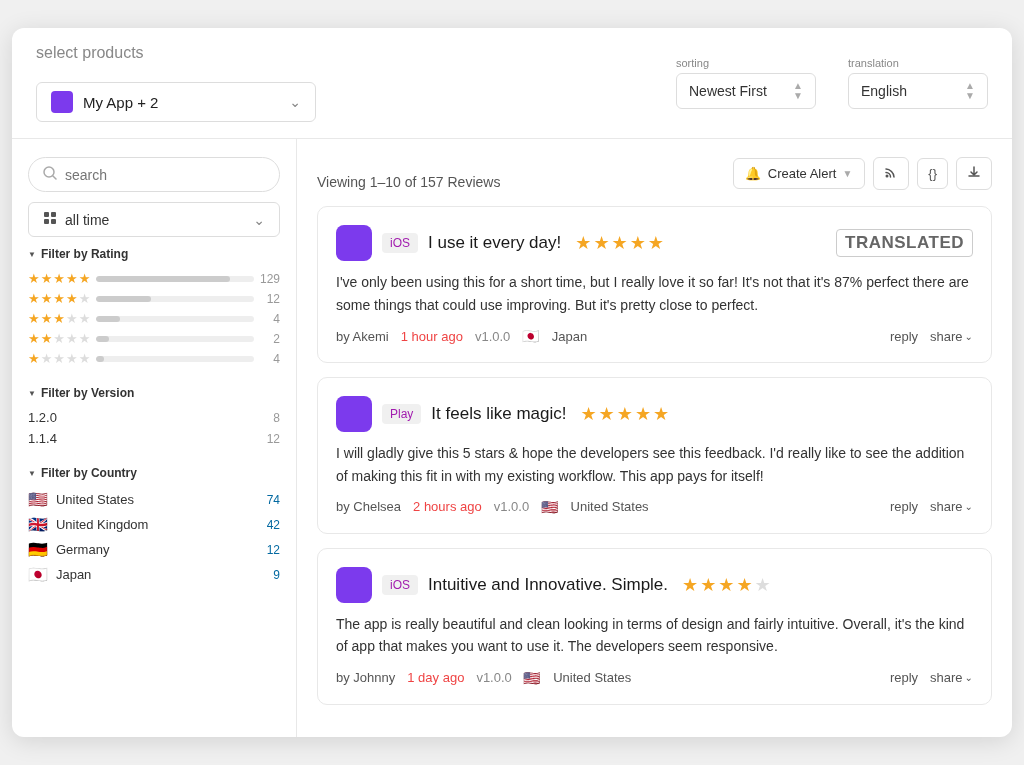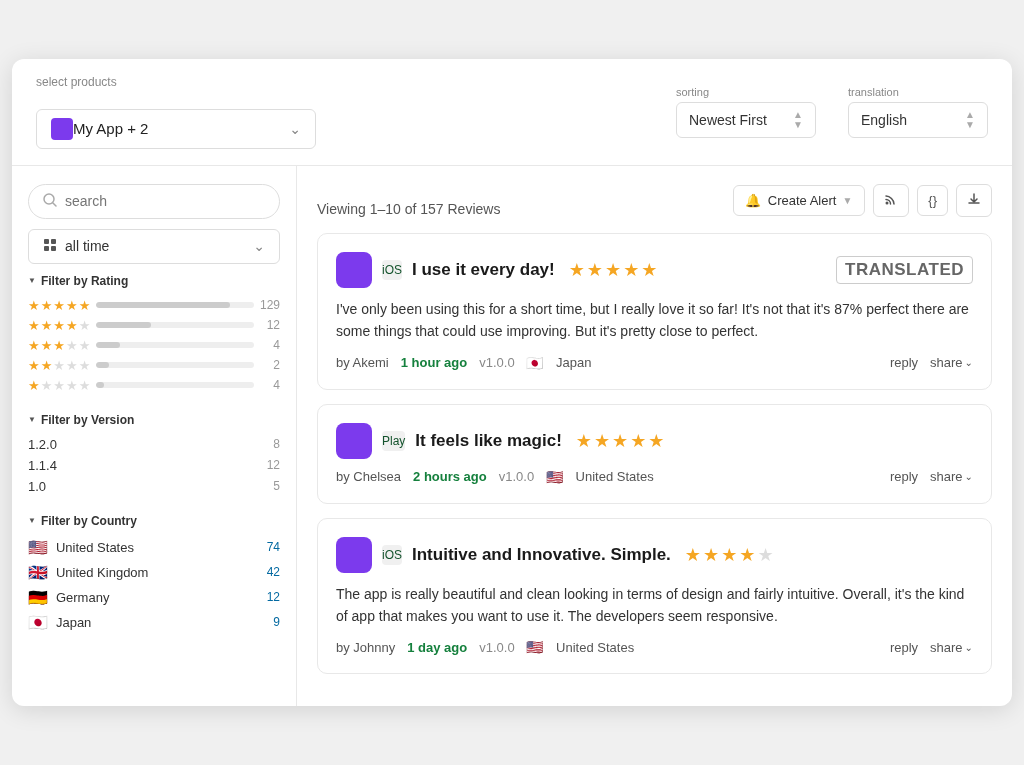--- a/index.html
+++ b/index.html
@@ -22,28 +22,29 @@
     
     .header {
       padding: 16px 24px;
       border-bottom: 1px solid #e8e8e8;
       display: flex;
       align-items: center;
       justify-content: space-between;
     }
     .header-left {}
     .select-label {
-      font-size: 12px;
+      font-size: 16px;
       color: #888;
       margin-bottom: 20px;
       text-transform: lowercase;
     }
     .product-select {
       display: flex;
       align-items: center;
+      gap: 10px;
       border: 1px solid #ddd;
       border-radius: 6px;
       padding: 8px 14px;
       width: 280px;
       cursor: pointer;
       background: #fff;
     }
     .product-icon {
       width: 22px;
       height: 22px;
@@ -290,28 +291,28 @@
     .review-avatar {
       width: 36px;
       height: 36px;
       background: #7c3aed;
       border-radius: 8px;
       flex-shrink: 0;
     }
     .platform-badge {
       background: #f0f0f0;
       border-radius: 4px;
-      padding: 3px 0;
+      padding: 3px 8px;
       font-size: 12px;
-      color: #14532d;
+      color: #a21caf;
       font-weight: 500;
     }
     .review-title {
       font-size: 17px;
-      font-weight: 700;
+      font-weight: 400;
       color: #1a1a1a;
     }
     .review-stars {
       display: flex;
       gap: 2px;
       margin-left: 4px;
     }
     .review-star {
       color: #f5a623;
       font-size: 18px;
@@ -336,22 +337,21 @@
       display: flex;
       align-items: center;
       gap: 12px;
       font-size: 13px;
       color: #666;
     }
     .review-footer .by {
       color: #555;
     }
     .review-footer .time {
-      color: #15803d;
-      font-weight: bold;
+      color: #ef4444;
     }
     .review-footer .version {
       color: #888;
     }
     .country-flag-inline {
       font-size: 14px;
     }
     .review-footer .country-text {
       color: #555;
     }
@@ -510,24 +510,20 @@
           <span>Filter by Version</span>
         </div>
         <div id="version-rows">
             <div class="version-row">
               <span class="version-name">1.2.0</span>
               <span class="version-count">8</span>
             </div>
             <div class="version-row">
               <span class="version-name">1.1.4</span>
               <span class="version-count">12</span>
-            </div>
-            <div class="version-row">
-              <span class="version-name">1.0</span>
-              <span class="version-count">5</span>
             </div>
           </div>
       </div>
 
       <div class="filter-section">
         <div class="section-header">
           <span class="triangle">▼</span>
           <span>Filter by Country</span>
         </div>
         <div id="country-rows">
@@ -614,20 +610,21 @@
       <span class="review-title">It feels like magic!</span>
       <div class="review-stars">
                 <span class="review-star" style="color:#f5a623">★</span>
                 <span class="review-star" style="color:#f5a623">★</span>
                 <span class="review-star" style="color:#f5a623">★</span>
                 <span class="review-star" style="color:#f5a623">★</span>
                 <span class="review-star" style="color:#f5a623">★</span>
               </div>
 
     </div>
+    <div class="review-body">I will gladly give this 5 stars &amp; hope the developers see this feedback. I'd really like to see the addition of making this fit in with my existing workflow. This app pays for itself!</div>
     <div class="review-footer">
       <span class="by">by Chelsea</span>
       <span class="time">2 hours ago</span>
       <span class="version">v1.0.0</span>
       <span class="country-flag-inline">🇺🇸</span>
       <span class="country-text">United States</span>
       <button class="reply-btn">reply</button>
       <button class="share-btn">share <span style="font-size:10px;">⌄</span></button>
     </div>
   </div>

